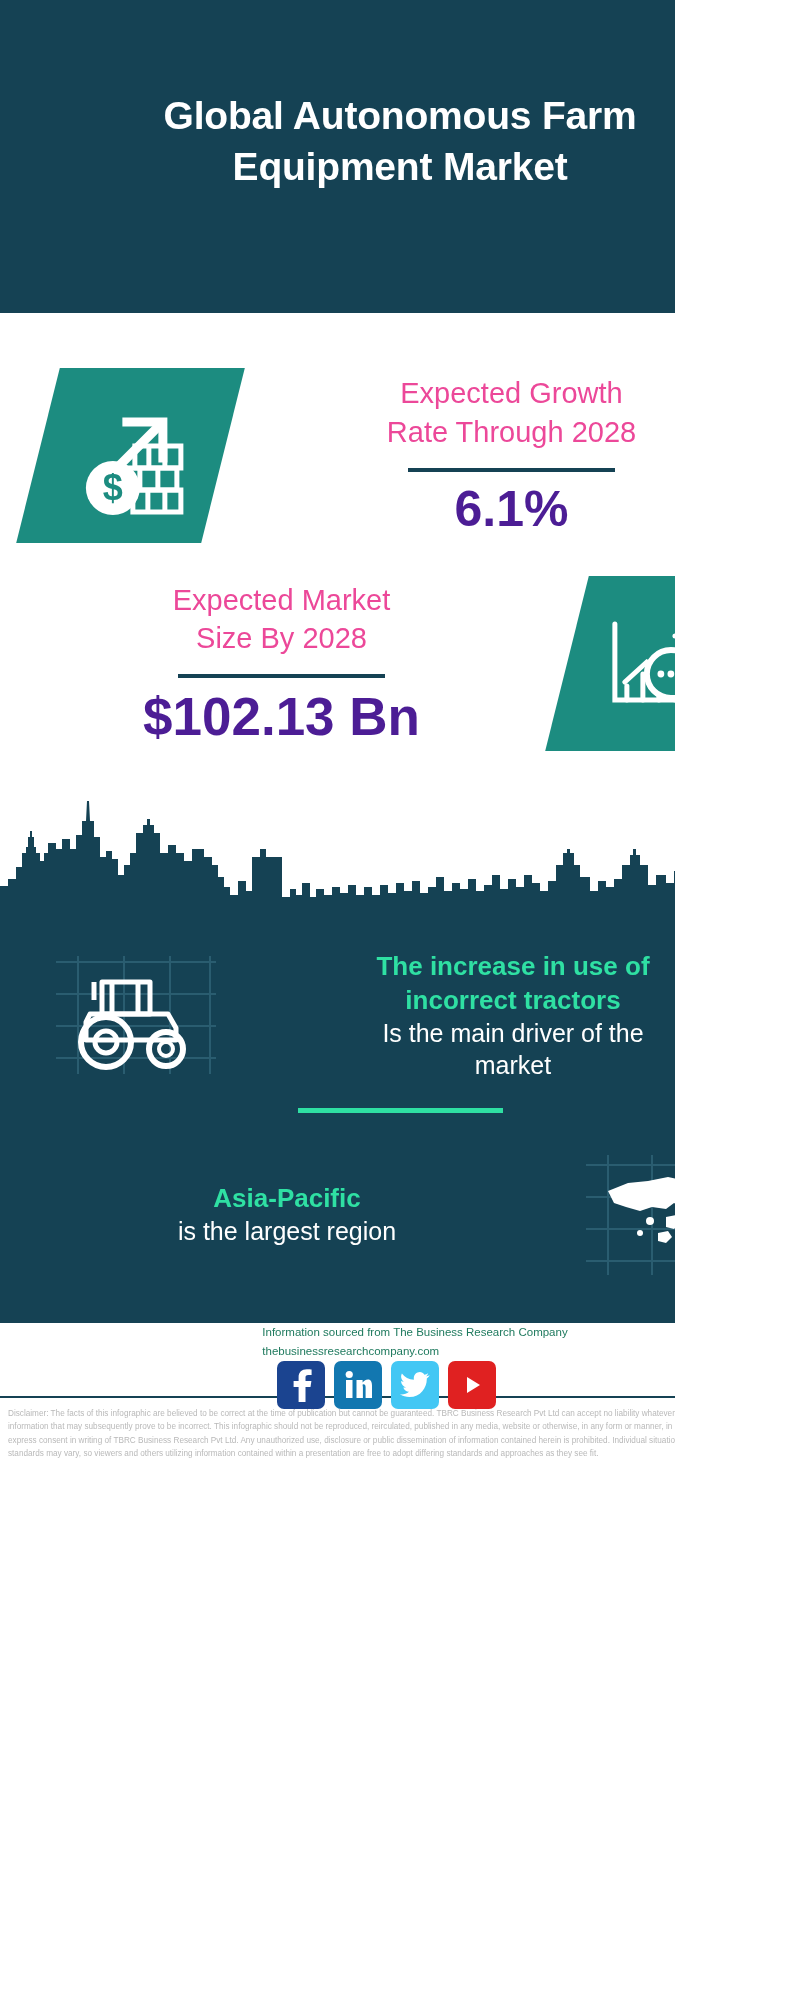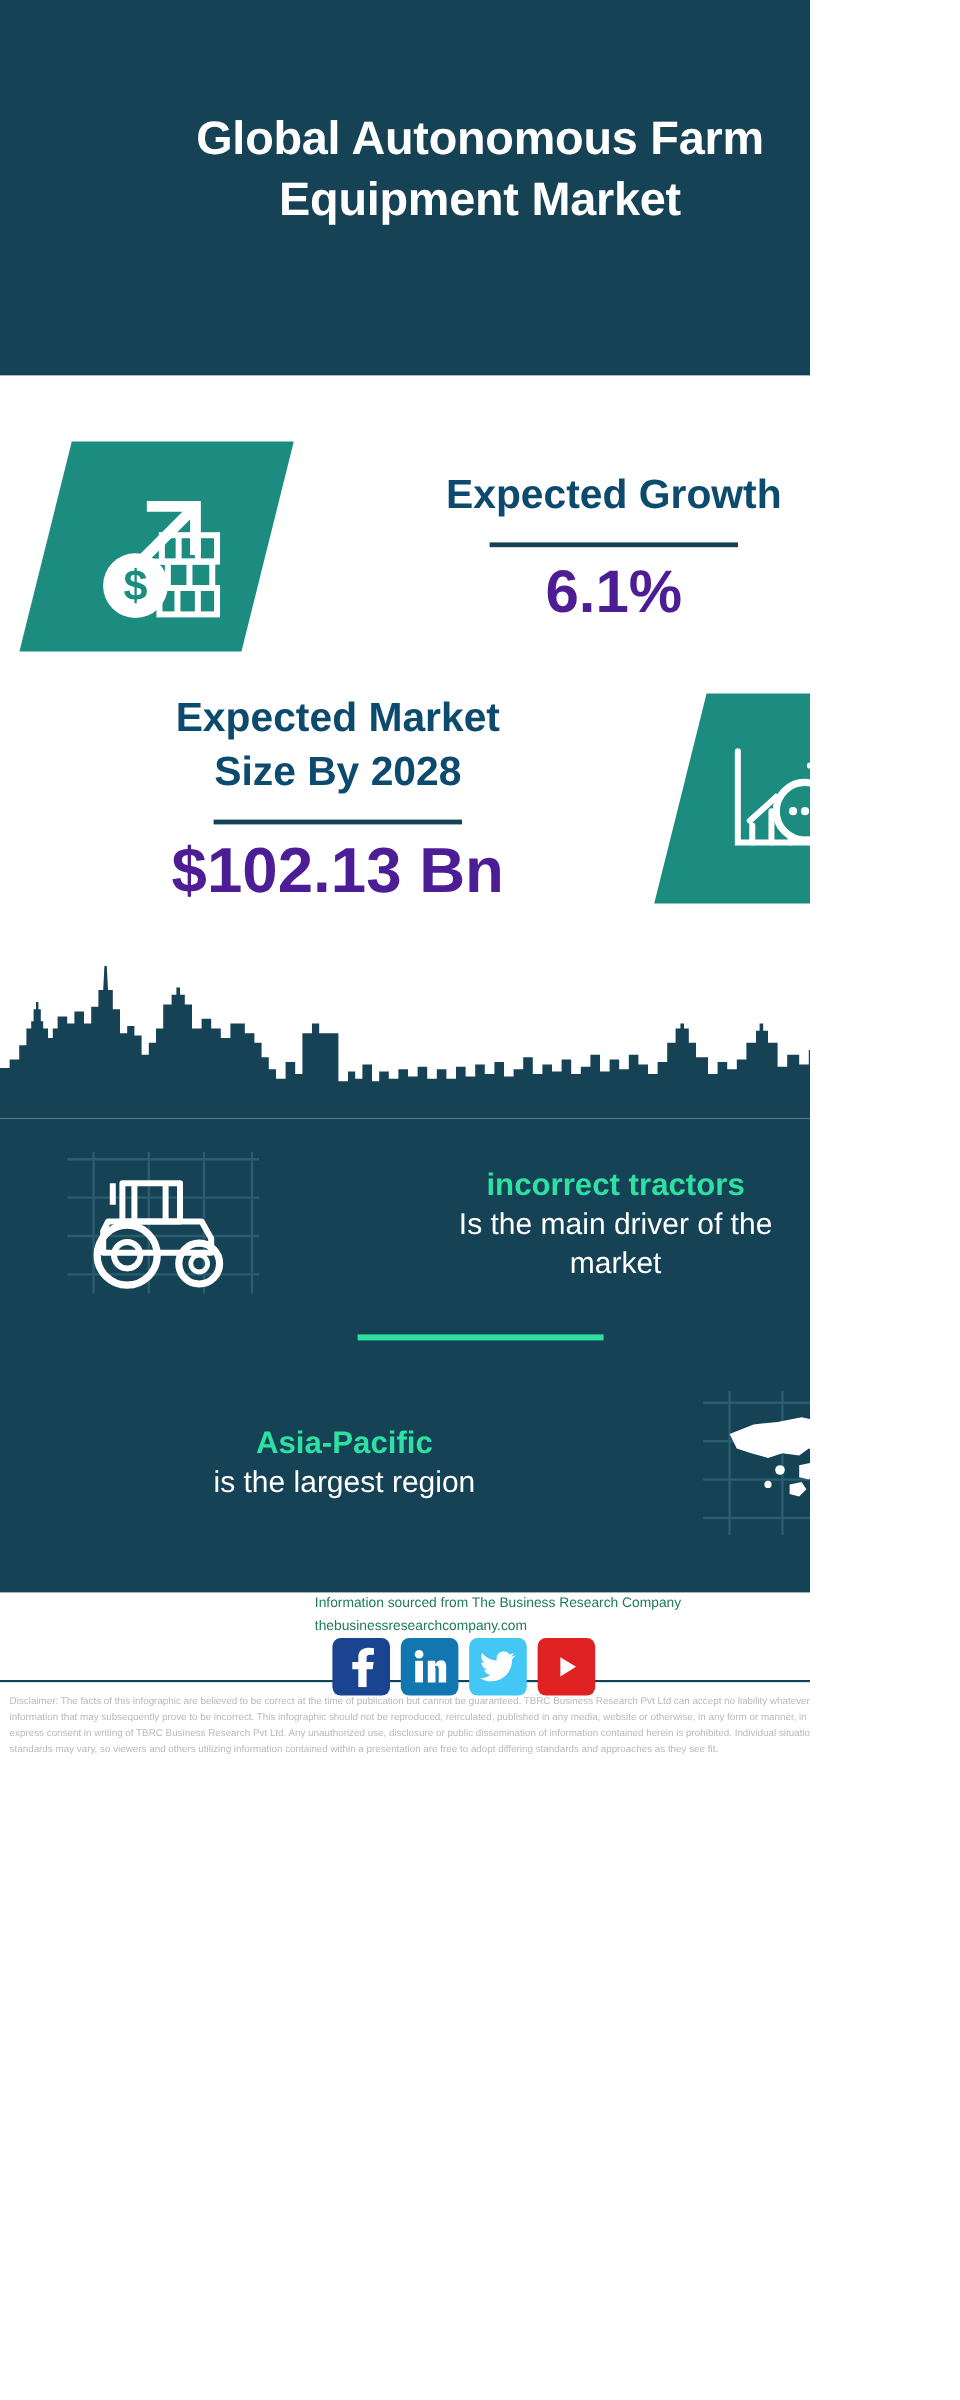--- a/index.html
+++ b/index.html
@@ -58,23 +58,23 @@
 
   .para-size{
     width:185px;height:175px;
     transform:skewX(-14deg);
     margin-left:14px;
   }
   .para-size .glyph{transform:skewX(14deg);}
 
   .stat-block{flex:1 1 auto;text-align:center;}
   .stat-caption{
-    color:#0c4a6e;
-    font-weight:bold;
-    font-size:34px;
+    color:#ec4899;
+    font-weight:normal;
+    font-size:29px;
     line-height:1.32;
   }
   .stat-rule{
     width:207px;height:4px;
     background:#154254;
     margin:17px auto 10px auto;
   }
   .stat-value{
     color:#4c1d95;
     font-weight:bold;
@@ -210,20 +210,21 @@
             <line x1="98" y1="94" x2="98" y2="116"></line>
           </g>
 
           <circle cx="46" cy="92" r="27" fill="#ffffff"></circle>
           <text x="46" y="104" font-family="'Liberation Sans',sans-serif" font-size="36" font-weight="bold" fill="#1c8c80" text-anchor="middle">$</text>
         </svg>
       </div>
       <div class="stat-block">
         <div class="stat-caption">
           <div>Expected Growth</div>
+          <div>Rate Through 2028</div>
         </div>
         <div class="stat-rule"></div>
         <div class="stat-value">6.1%</div>
       </div>
     </div>
 
     <div class="row row-size">
       <div class="stat-block">
         <div class="stat-caption">
           <div>Expected Market</div>
@@ -290,20 +291,21 @@
           </g>
 
           <circle cx="56" cy="90" r="25" fill="none" stroke="#ffffff" stroke-width="6"></circle>
           <circle cx="56" cy="90" r="11" fill="none" stroke="#ffffff" stroke-width="5"></circle>
           <circle cx="116" cy="97" r="17" fill="none" stroke="#ffffff" stroke-width="6"></circle>
           <circle cx="116" cy="97" r="7" fill="none" stroke="#ffffff" stroke-width="4"></circle>
         </svg>
       </div>
       <div class="dk-text">
         <div class="dk-accent">
+          <div>The increase in use of</div>
           <div>incorrect tractors</div>
         </div>
         <div class="dk-plain">
           <div>Is the main driver of the</div>
           <div>market</div>
         </div>
       </div>
     </div>
 
     <div class="dk-divider"></div>

